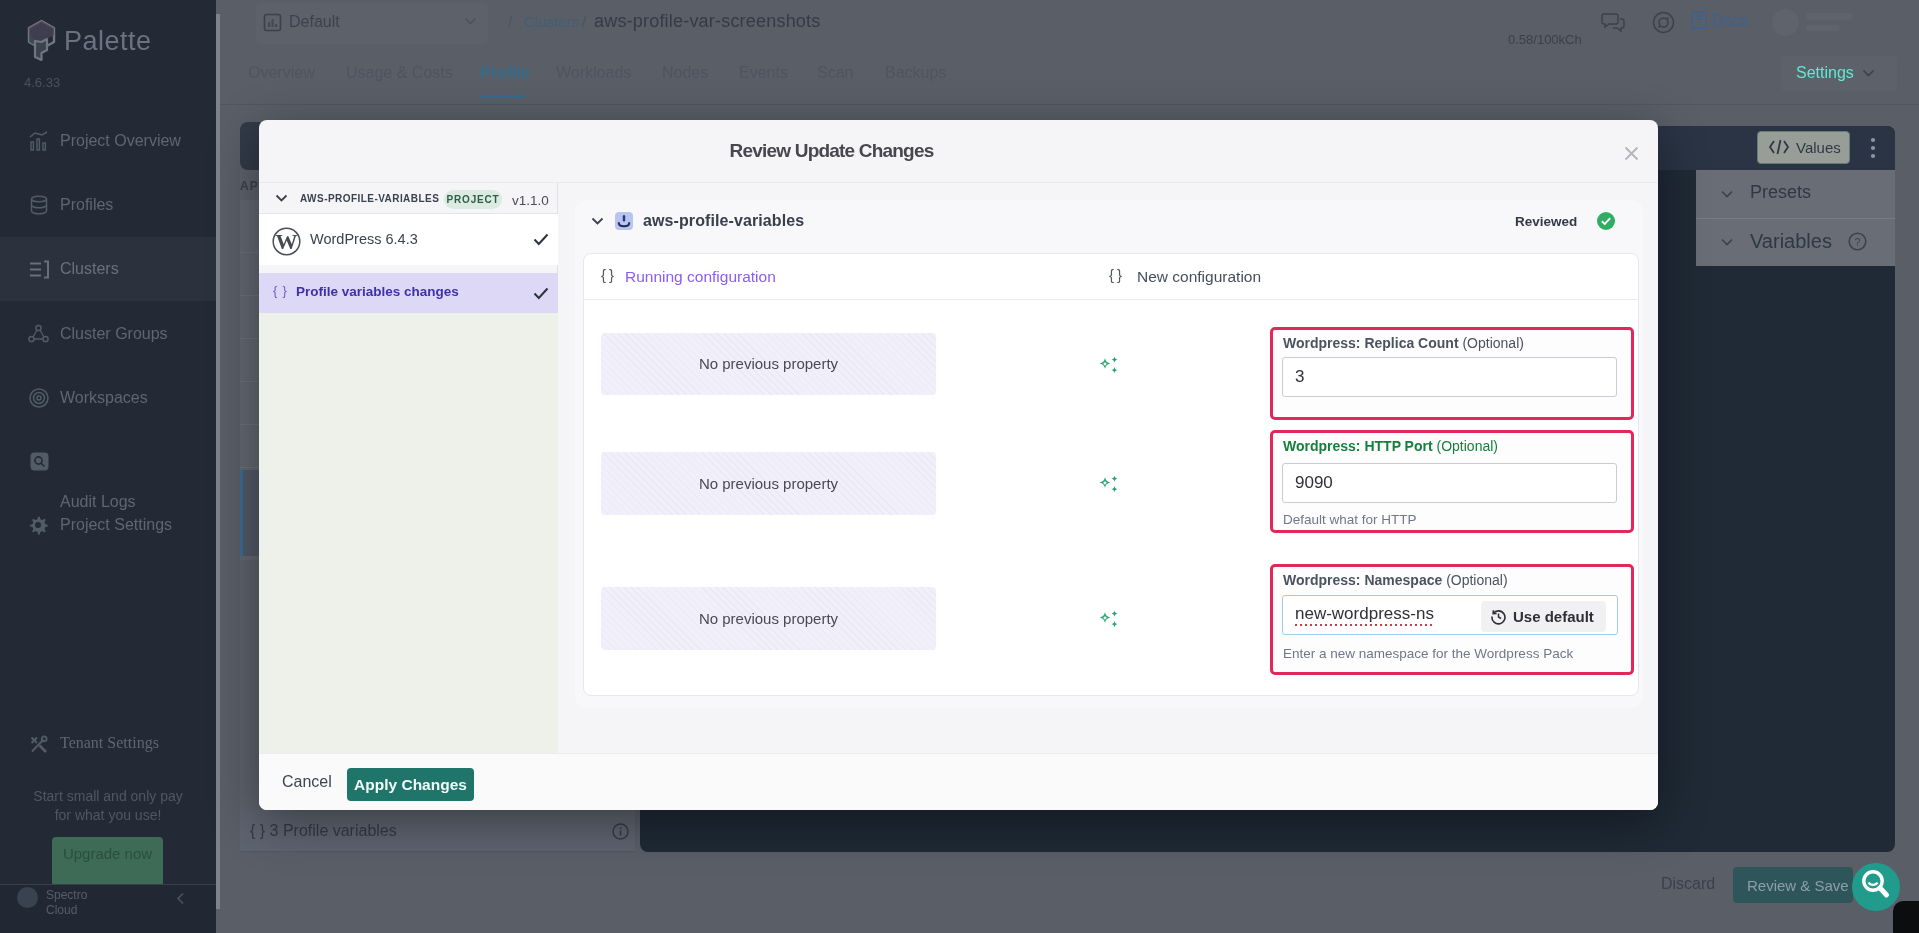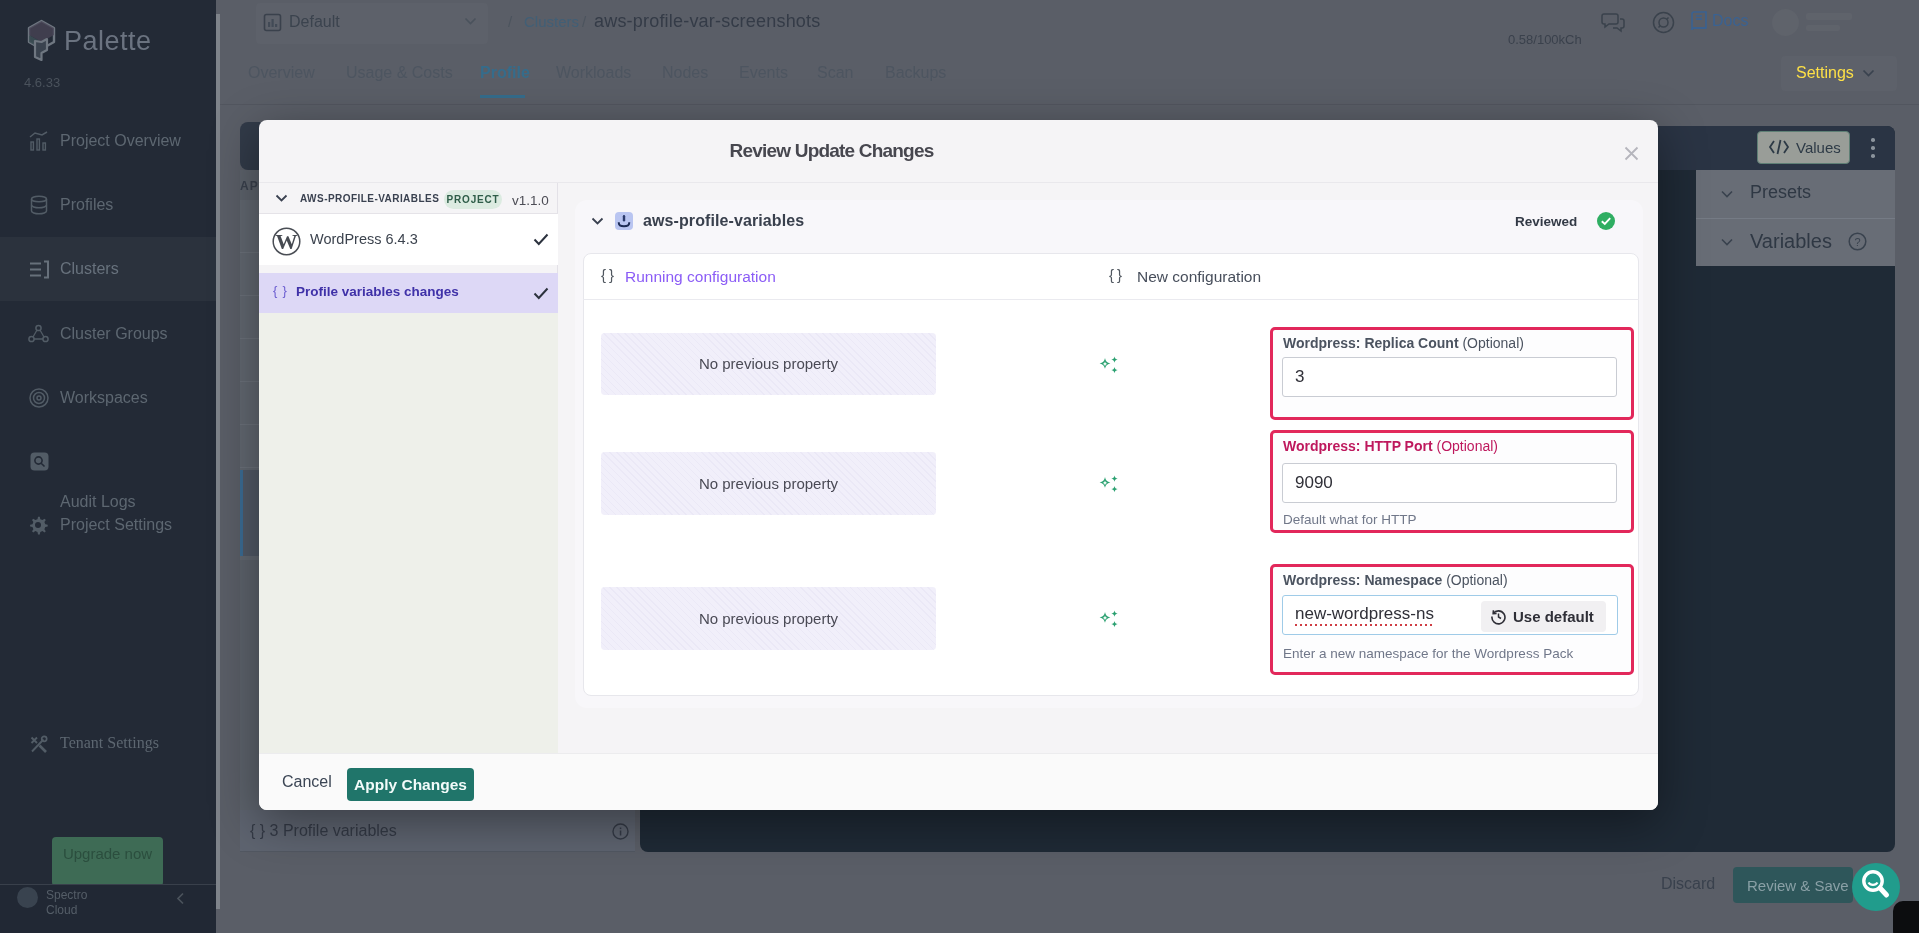--- a/index.html
+++ b/index.html
@@ -59,21 +59,21 @@
   <div class="abs" style="left:346px;top:64px;font-size:16px;color:#4d5560;">Usage &amp; Costs</div>
   <div class="abs" style="left:480px;top:64px;font-size:16px;color:#356c8b;font-weight:700;">Profile</div>
   <div class="abs" style="left:480px;top:95px;width:45px;height:3px;background:#356c8b;"></div>
   <div class="abs" style="left:556px;top:64px;font-size:16px;color:#4d5560;">Workloads</div>
   <div class="abs" style="left:662px;top:64px;font-size:16px;color:#4d5560;">Nodes</div>
   <div class="abs" style="left:739px;top:64px;font-size:16px;color:#4d5560;">Events</div>
   <div class="abs" style="left:817px;top:64px;font-size:16px;color:#4d5560;">Scan</div>
   <div class="abs" style="left:885px;top:64px;font-size:16px;color:#4d5560;">Backups</div>
 
   <div class="abs" style="left:1781px;top:56px;width:116px;height:35px;background:#5d616a;border-radius:4px;"></div>
-  <div class="abs" style="left:1796px;top:64px;font-size:16px;color:#fde047;">Settings</div>
+  <div class="abs" style="left:1796px;top:64px;font-size:16px;color:#5eead4;">Settings</div>
   <svg class="abs" style="left:1862px;top:69px;" width="13" height="9" viewBox="0 0 13 9">
       <path d="M1.5 1.5 L6.5 6.5 L11.5 1.5" fill="none" stroke="#39424e" stroke-width="1.7"></path>
     </svg>
 
   <div class="abs" style="left:240px;top:170px;width:395px;height:640px;background:#5d636c;"></div>
   <div class="abs" style="left:240px;top:200px;width:395px;height:360px;background:#626871;"></div>
   <div class="abs" style="left:240px;top:122px;width:60px;height:48px;background:#323b49;border-radius:8px;"></div>
   <div class="abs" style="left:240px;top:179px;font-size:12px;color:#3a414d;font-weight:700;letter-spacing:1px;">APP</div>
   <div class="abs" style="left:240px;top:252px;width:395px;height:1px;background:#6b717a;"></div>
   <div class="abs" style="left:240px;top:295px;width:395px;height:1px;background:#6b717a;"></div>
@@ -187,20 +187,21 @@
   <div class="abs" style="left:60px;top:516px;font-size:16px;color:#5d6771;">Project Settings</div>
 
   <svg class="abs" style="left:28px;top:734px;" width="21" height="21" viewBox="0 0 21 21">
     <path d="M3.5 3.5 l5.5 5.5 M9 3.5 L3.5 9" stroke="#525c66" stroke-width="1.9"></path>
     <path d="M4 17.5 L15.5 5.5" stroke="#525c66" stroke-width="1.9"></path>
     <path d="M11.5 11.5 l6.5 6.5" stroke="#525c66" stroke-width="2.6"></path>
     <circle cx="16.2" cy="4.8" r="2.5" fill="none" stroke="#525c66" stroke-width="1.7"></circle>
   </svg>
   <div class="abs" style="left:60px;top:734px;font-size:16px;color:#5d6771;font-family:Liberation Serif, serif;">Tenant Settings</div>
 
+  <div class="abs" style="left:0;top:787px;width:216px;text-align:center;font-size:14px;color:#4f5861;line-height:19px;">Start small and only pay<br>for what you use!</div>
   <div class="abs" style="left:52px;top:837px;width:111px;height:49px;background:#3e6b55;border-radius:4px;text-align:center;line-height:33px;font-size:15px;color:#2b4e3e;font-weight:500;">Upgrade now</div>
 
   <div class="abs" style="left:0;top:884px;width:216px;height:49px;background:#212834;border-top:1px solid #39404b;"></div>
   <div class="abs" style="left:17px;top:887px;width:21px;height:21px;border-radius:50%;background:#39434f;"></div>
   <div class="abs" style="left:46px;top:888px;font-size:12px;color:#555e68;line-height:15px;">Spectro<br>Cloud</div>
   <svg class="abs" style="left:176px;top:892px;" width="9" height="13" viewBox="0 0 9 13">
       <path d="M7 1.5 L2 6.5 L7 11.5" fill="none" stroke="#4b535c" stroke-width="1.7"></path>
     </svg>
 
   <div class="abs" id="modal" style="left:259px;top:120px;width:1399px;height:690px;background:#f5f4f6;border-radius:8px;box-shadow:0 12px 48px rgba(0,0,0,0.4);overflow:hidden;">
@@ -277,21 +278,21 @@
     <div class="abs" style="left:1036px;top:247px;font-size:17px;color:#303038;">3</div>
 
     <div class="abs nopc" style="left:342px;top:332px;width:335px;height:63px;line-height:63px;">No previous property</div>
     <svg class="abs" style="left:838px;top:352px;" width="26" height="26" viewBox="0 0 26 26">
       <path d="M8 5 C8.8 8.4 10 9.6 13.4 10.4 C10 11.2 8.8 12.4 8 15.8 C7.2 12.4 6 11.2 2.6 10.4 C6 9.6 7.2 8.4 8 5 Z" fill="#2aa070"></path>
       <path d="M8 8.6 C8.4 10 8.9 10.5 10.3 10.9 C8.9 11.3 8.4 11.8 8 13.2 C7.6 11.8 7.1 11.3 5.7 10.9 C7.1 10.5 7.6 10 8 8.6 Z" fill="#f2fcf7"></path>
       <path d="M17.5 3.4 C17.85 5.3 18.8 6.25 20.7 6.6 C18.8 6.95 17.85 7.9 17.5 9.8 C17.15 7.9 16.2 6.95 14.3 6.6 C16.2 6.25 17.15 5.3 17.5 3.4 Z" fill="#2aa070"></path>
       <path d="M17.5 13.9 C17.85 15.8 18.8 16.75 20.7 17.1 C18.8 17.45 17.85 18.4 17.5 20.3 C17.15 18.4 16.2 17.45 14.3 17.1 C16.2 16.75 17.15 15.8 17.5 13.9 Z" fill="#2aa070"></path>
     </svg>
     <div class="abs redbox" style="left:1011px;top:310px;width:364px;height:103px;"></div>
-    <div class="abs" style="left:1024px;top:318px;font-size:14px;font-weight:700;color:#be185d;">Wordpress: HTTP Port <span style="font-weight:500;">(Optional)</span></div>
+    <div class="abs" style="left:1024px;top:318px;font-size:14px;font-weight:700;color:#15803d;">Wordpress: HTTP Port <span style="font-weight:500;">(Optional)</span></div>
     <div class="abs inputbox" style="left:1023px;top:343px;width:335px;height:40px;"></div>
     <div class="abs" style="left:1036px;top:353px;font-size:17px;color:#303038;">9090</div>
     <div class="abs" style="left:1024px;top:392px;font-size:13.5px;color:#707789;">Default what for HTTP</div>
 
     <div class="abs nopc" style="left:342px;top:467px;width:335px;height:63px;line-height:63px;">No previous property</div>
     <svg class="abs" style="left:838px;top:487px;" width="26" height="26" viewBox="0 0 26 26">
       <path d="M8 5 C8.8 8.4 10 9.6 13.4 10.4 C10 11.2 8.8 12.4 8 15.8 C7.2 12.4 6 11.2 2.6 10.4 C6 9.6 7.2 8.4 8 5 Z" fill="#2aa070"></path>
       <path d="M8 8.6 C8.4 10 8.9 10.5 10.3 10.9 C8.9 11.3 8.4 11.8 8 13.2 C7.6 11.8 7.1 11.3 5.7 10.9 C7.1 10.5 7.6 10 8 8.6 Z" fill="#f2fcf7"></path>
       <path d="M17.5 3.4 C17.85 5.3 18.8 6.25 20.7 6.6 C18.8 6.95 17.85 7.9 17.5 9.8 C17.15 7.9 16.2 6.95 14.3 6.6 C16.2 6.25 17.15 5.3 17.5 3.4 Z" fill="#2aa070"></path>
       <path d="M17.5 13.9 C17.85 15.8 18.8 16.75 20.7 17.1 C18.8 17.45 17.85 18.4 17.5 20.3 C17.15 18.4 16.2 17.45 14.3 17.1 C16.2 16.75 17.15 15.8 17.5 13.9 Z" fill="#2aa070"></path>

